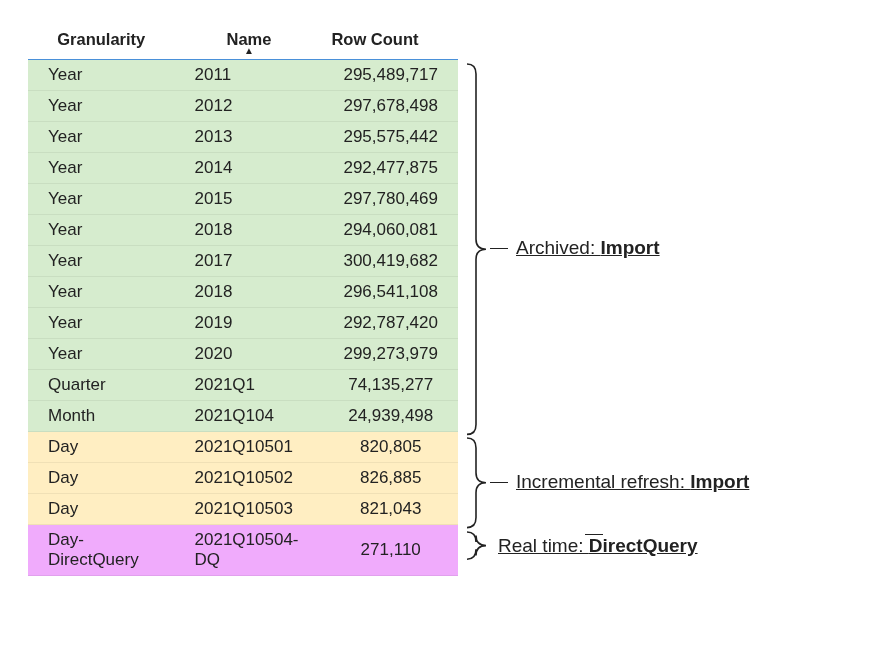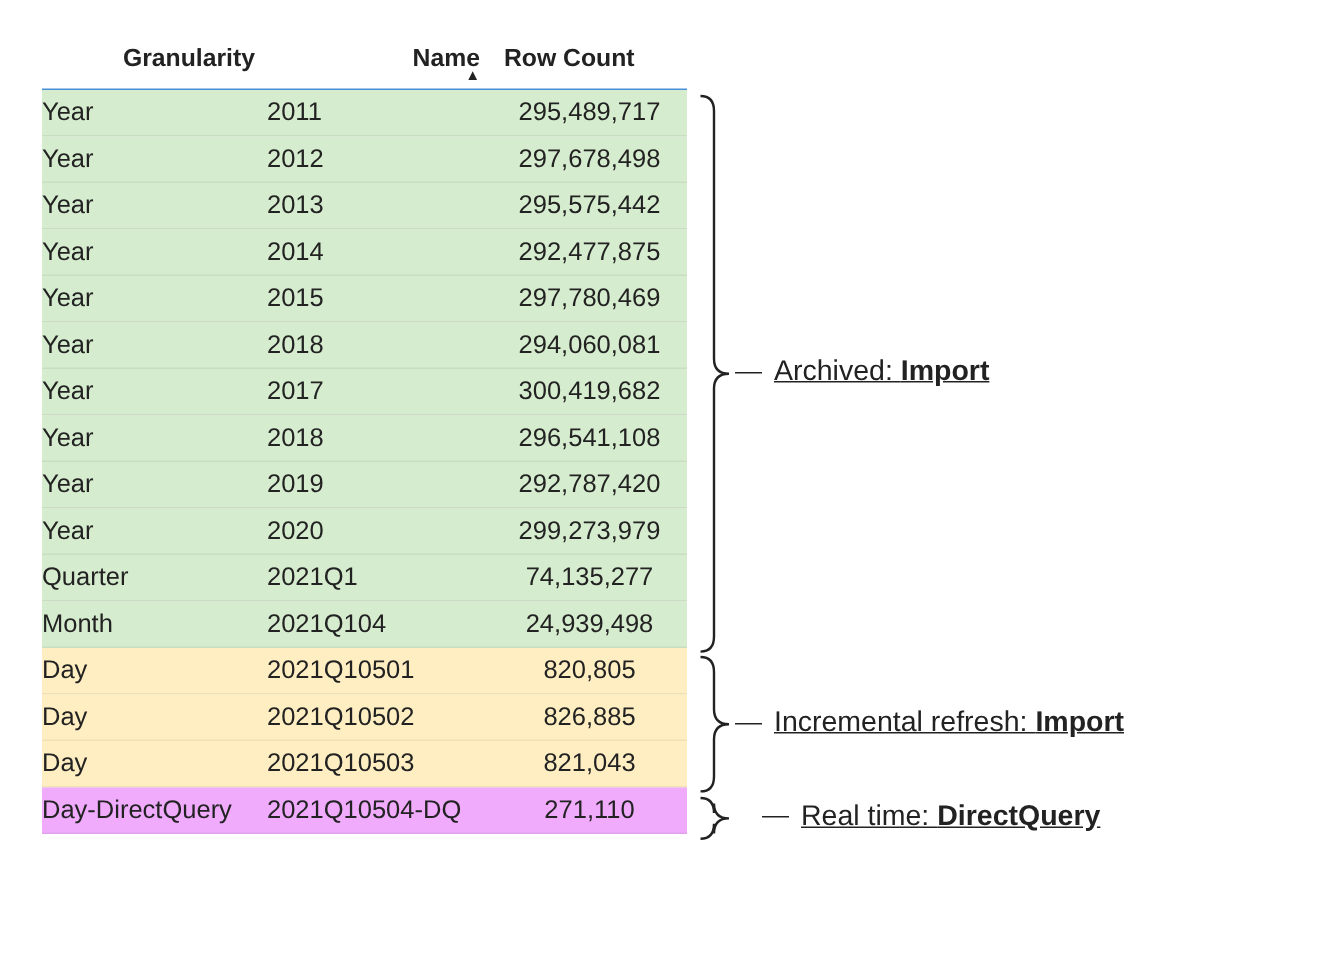--- a/index.html
+++ b/index.html
@@ -13,36 +13,36 @@
   }
   .wrap {
     display: flex;
     align-items: flex-start;
   }
   .tbl {
     border-collapse: collapse;
     width: 430px;
   }
   .tbl th {
-    text-align: right;
+    text-align: center;
     font-weight: 700;
     padding: 6px 8px 4px 8px;
     border-bottom: 1px solid #4a90d9;
     vertical-align: top;
     font-size: 16.5px;
   }
   .sort-ind {
     display: block;
     font-size: 10px;
     line-height: 8px;
     color: #222;
     margin-top: -2px;
   }
   .tbl td {
-    padding: 5px 0;
+    padding: 5px 20px;
     border-bottom: 1px solid rgba(0,0,0,0.06);
     vertical-align: middle;
   }
   .tbl tr.green td { background: #d6ecce; }
   .tbl tr.yellow td { background: #ffeec2; }
   .tbl tr.red td { background: #f0abfc; }
   .tbl tr.total td {
     font-weight: 700;
     background: #fff;
     border-bottom: none;
@@ -192,18 +192,18 @@
       </div>
       <div class="label" style="top: 447.2px; left: 26px;">
         <span class="tick"></span>
         <span>Incremental refresh: <b>Import</b></span>
       </div>
       <div class="brace-box" style="top: 506px;">
         <svg width="26" height="31.2" viewBox="0 0 26 31.2">
           <path d="M3 2 Q12 2 12 12 L12 5.6 Q12 15.6 22 15.6 Q12 15.6 12 25.6 L12 19.2 Q12 29.2 3 29.2" fill="none" stroke="#222" stroke-width="1.6"></path>
         </svg>
       </div>
-      <div class="label" style="top: 509.6px; left: 44px;">
+      <div class="label" style="top: 509.6px; left: 34px; flex-direction: column;">
         <span class="tick"></span>
         <span>Real time: <b>DirectQuery</b></span>
       </div>
     </div>
 </div>
 
 </body></html>

